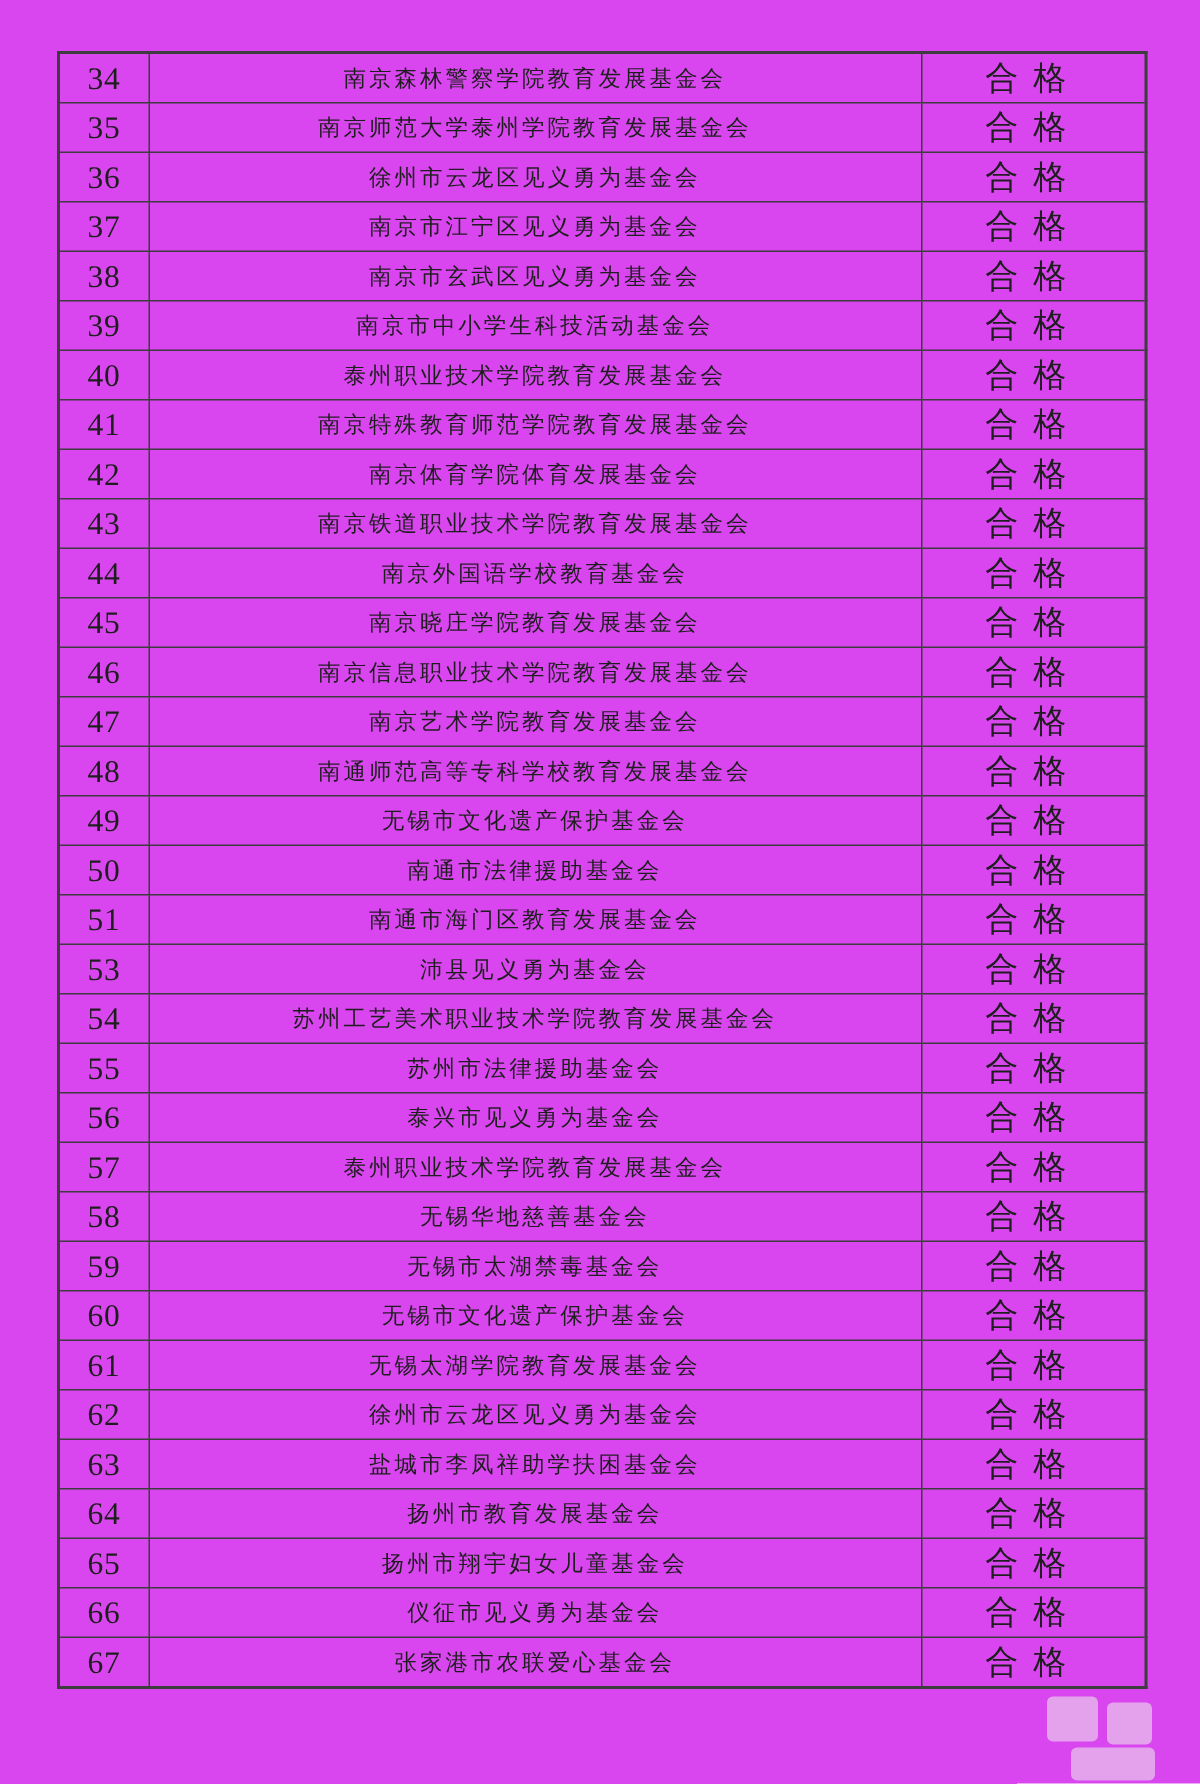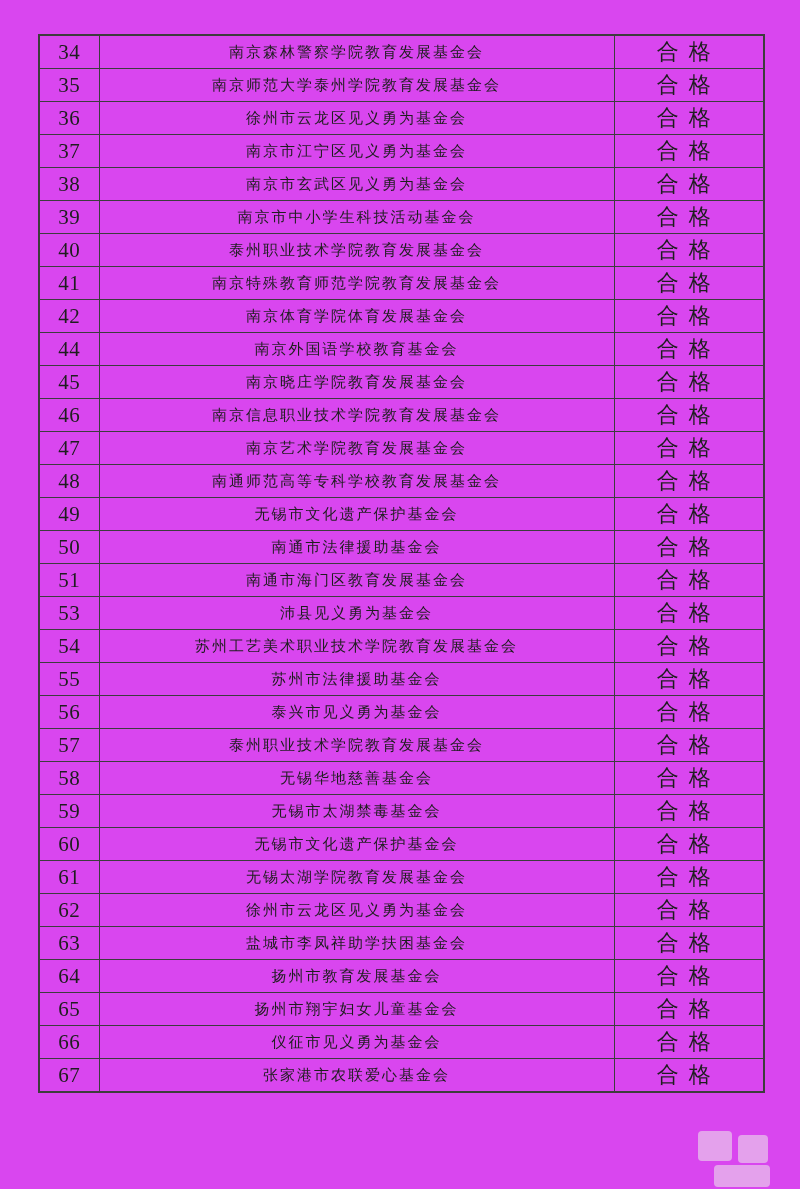--- a/index.html
+++ b/index.html
@@ -122,20 +122,25 @@
       <td class="cell-no">41</td>
       <td class="cell-name">南京特殊教育师范学院教育发展基金会</td>
       <td class="cell-status">合格</td>
     </tr>
         <tr>
       <td class="cell-no">42</td>
       <td class="cell-name">南京体育学院体育发展基金会</td>
       <td class="cell-status">合格</td>
     </tr>
         <tr>
+      <td class="cell-no">43</td>
+      <td class="cell-name">南京铁道职业技术学院教育发展基金会</td>
+      <td class="cell-status">合格</td>
+    </tr>
+        <tr>
       <td class="cell-no">44</td>
       <td class="cell-name">南京外国语学校教育基金会</td>
       <td class="cell-status">合格</td>
     </tr>
         <tr>
       <td class="cell-no">45</td>
       <td class="cell-name">南京晓庄学院教育发展基金会</td>
       <td class="cell-status">合格</td>
     </tr>
         <tr>

